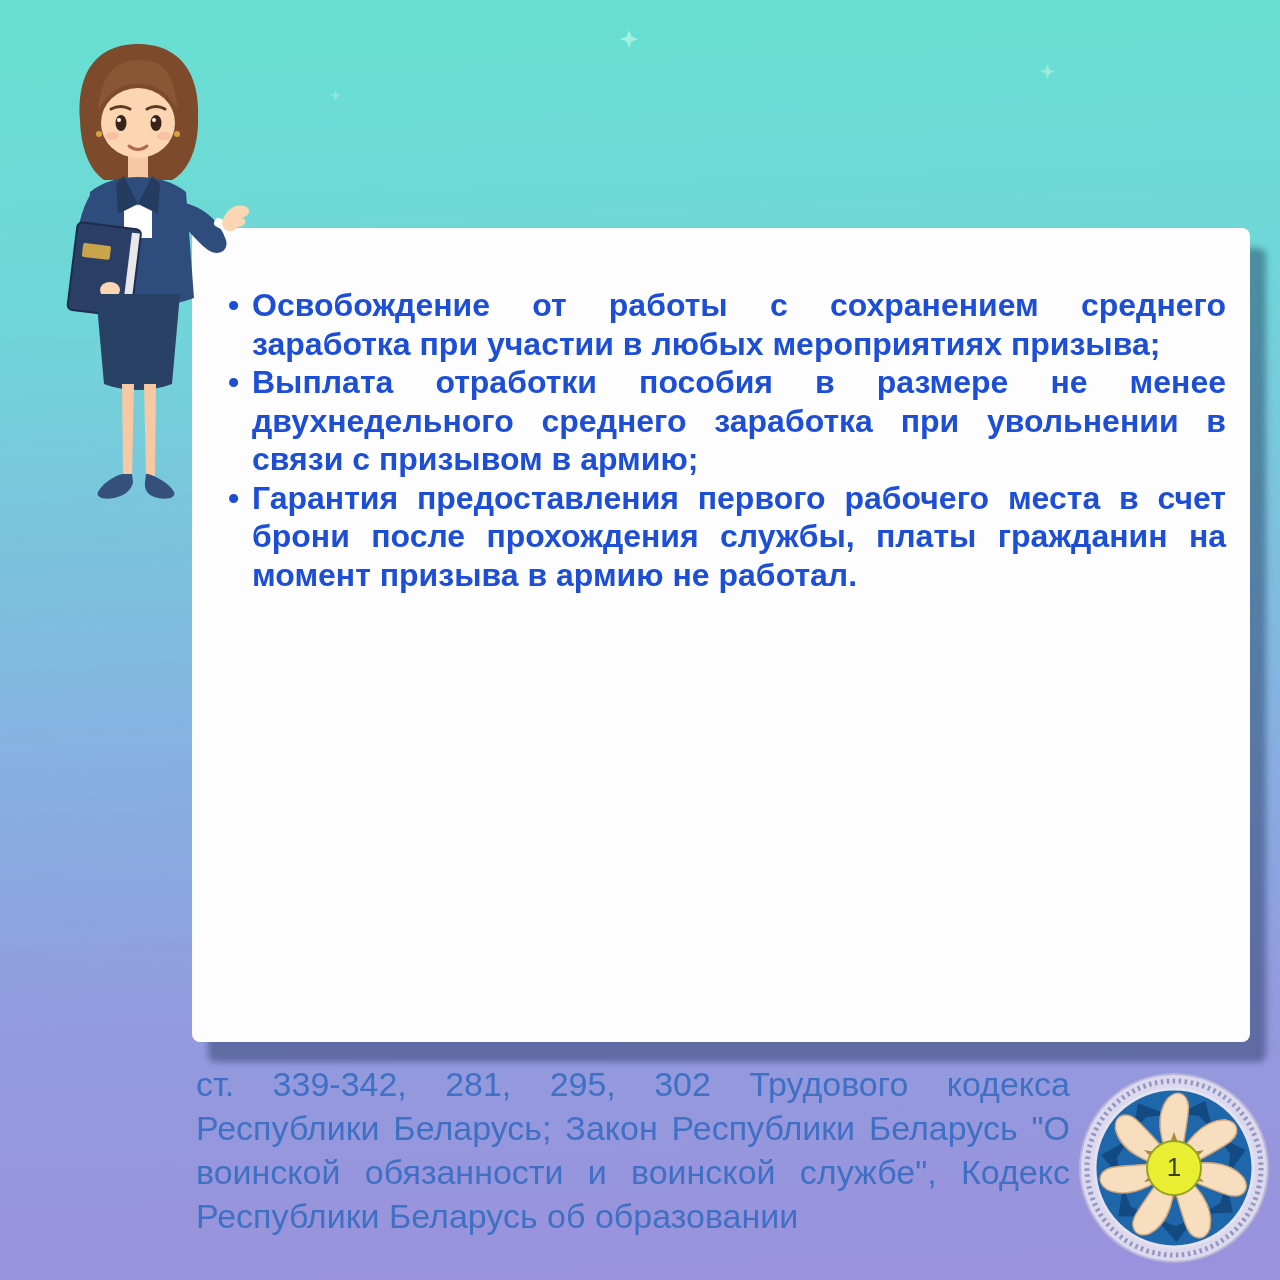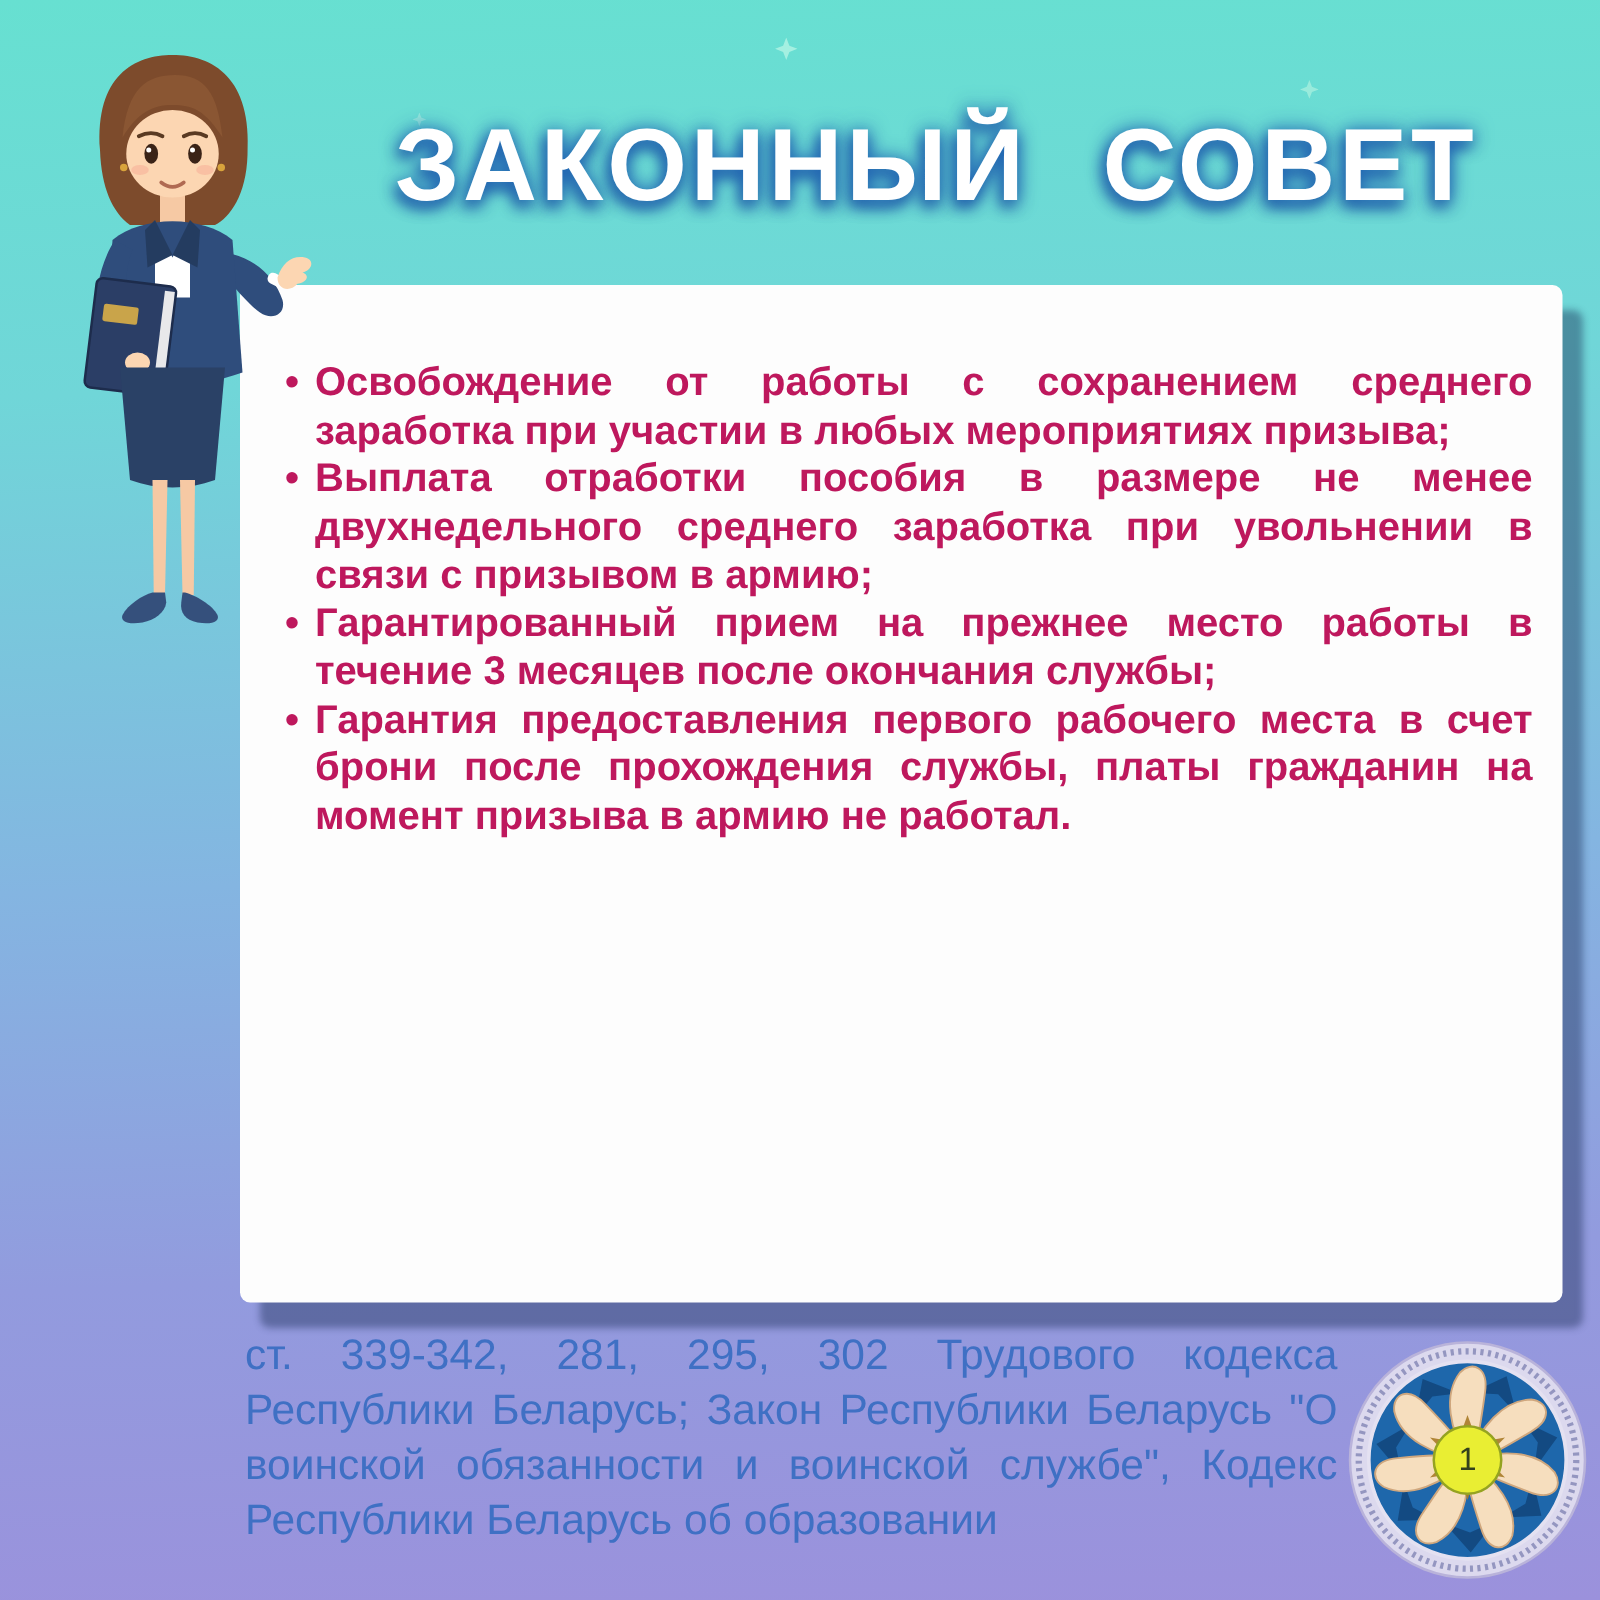--- a/index.html
+++ b/index.html
@@ -33,21 +33,21 @@
   .card{
     position:absolute;left:192px;top:228px;width:1058px;height:814px;
     background:#fdfdfd;border-radius:8px;
     box-shadow:16px 20px 6px rgba(23,42,84,.42);
   }
   .card ul{
     list-style:none;margin:0;padding:58px 24px 0 34px;
   }
   .card li{
     position:relative;padding-left:26px;
-    color:#be185d;font-weight:bold;
+    color:#1d4ed8;font-weight:bold;
     font-size:32px;line-height:38.5px;
     text-align:justify;
   }
   .card li::before{
     content:"\2022";position:absolute;left:2px;top:0;
   }
   
   .footer-text{
     position:absolute;left:196px;top:1062px;width:874px;
     color:#3f70c4;font-size:34px;line-height:44px;
@@ -74,27 +74,25 @@
     <svg width="15" height="15" viewBox="0 0 18 18">
         <path d="M9 0 L11.5 6.5 L18 9 L11.5 11.5 L9 18 L6.5 11.5 L0 9 L6.5 6.5 Z" fill="#9fecdd" opacity="0.9"></path>
       </svg>
   </div>
   <div class="sparkle" style="left:330px;top:90px;">
     <svg width="11" height="11" viewBox="0 0 18 18">
         <path d="M9 0 L11.5 6.5 L18 9 L11.5 11.5 L9 18 L6.5 11.5 L0 9 L6.5 6.5 Z" fill="#9fe8dc" opacity="0.8"></path>
       </svg>
   </div>
 
-  <div class="title">ЗАКОННЫЙ СОВЕТ</div>
 
   <div class="card">
     <ul>
         <li>Освобождение от работы с сохранением среднего заработка при участии в любых мероприятиях призыва;</li>
         <li>Выплата отработки пособия в размере не менее двухнедельного среднего заработка при увольнении в связи с призывом в армию;</li>
-        <li>Гарантированный прием на прежнее место работы в течение 3 месяцев после окончания службы;</li>
         <li>Гарантия предоставления первого рабочего места в счет брони после прохождения службы, платы гражданин на момент призыва в армию не работал.</li>
       </ul>
   </div>
 
   <div class="footer-text">ст. 339-342, 281, 295, 302 Трудового кодекса Республики Беларусь; Закон Республики Беларусь "О воинской обязанности и воинской службе", Кодекс Республики Беларусь об образовании</div>
 
   <div class="logo">
     <svg width="192" height="192" viewBox="0 0 192 192">
       <g>
         <circle cx="96" cy="96" r="94" fill="#dcd9ee"></circle>

